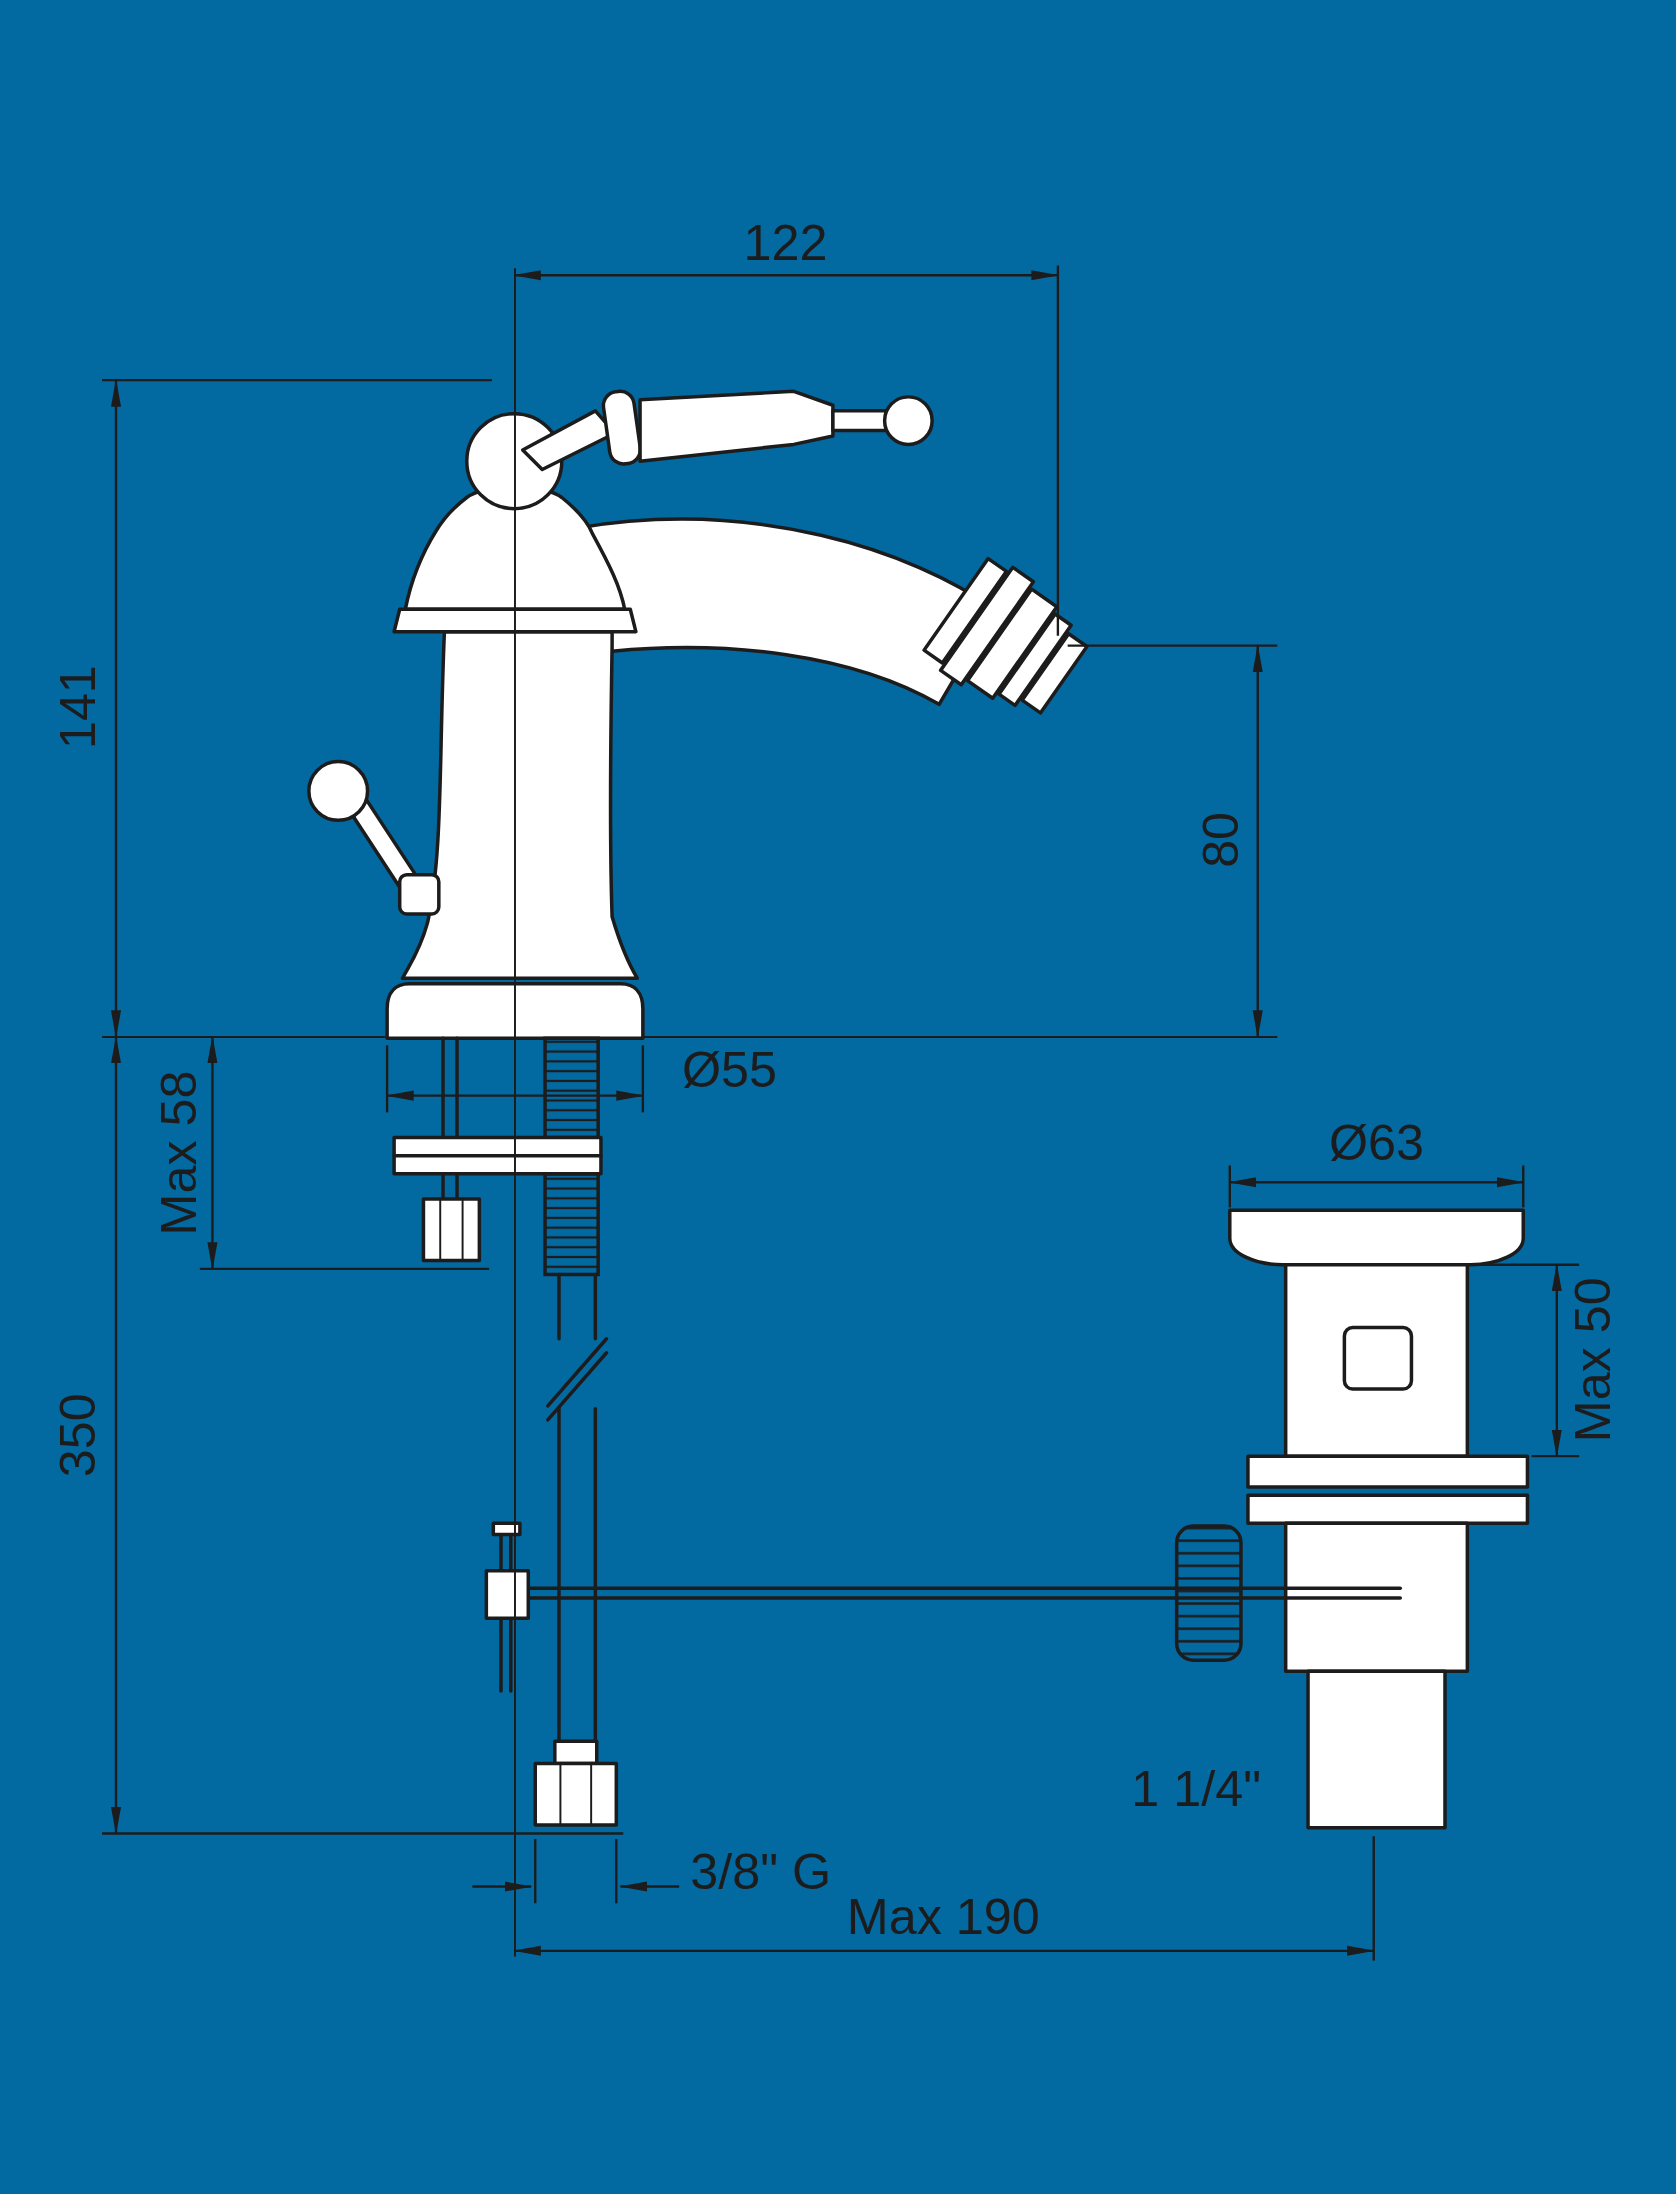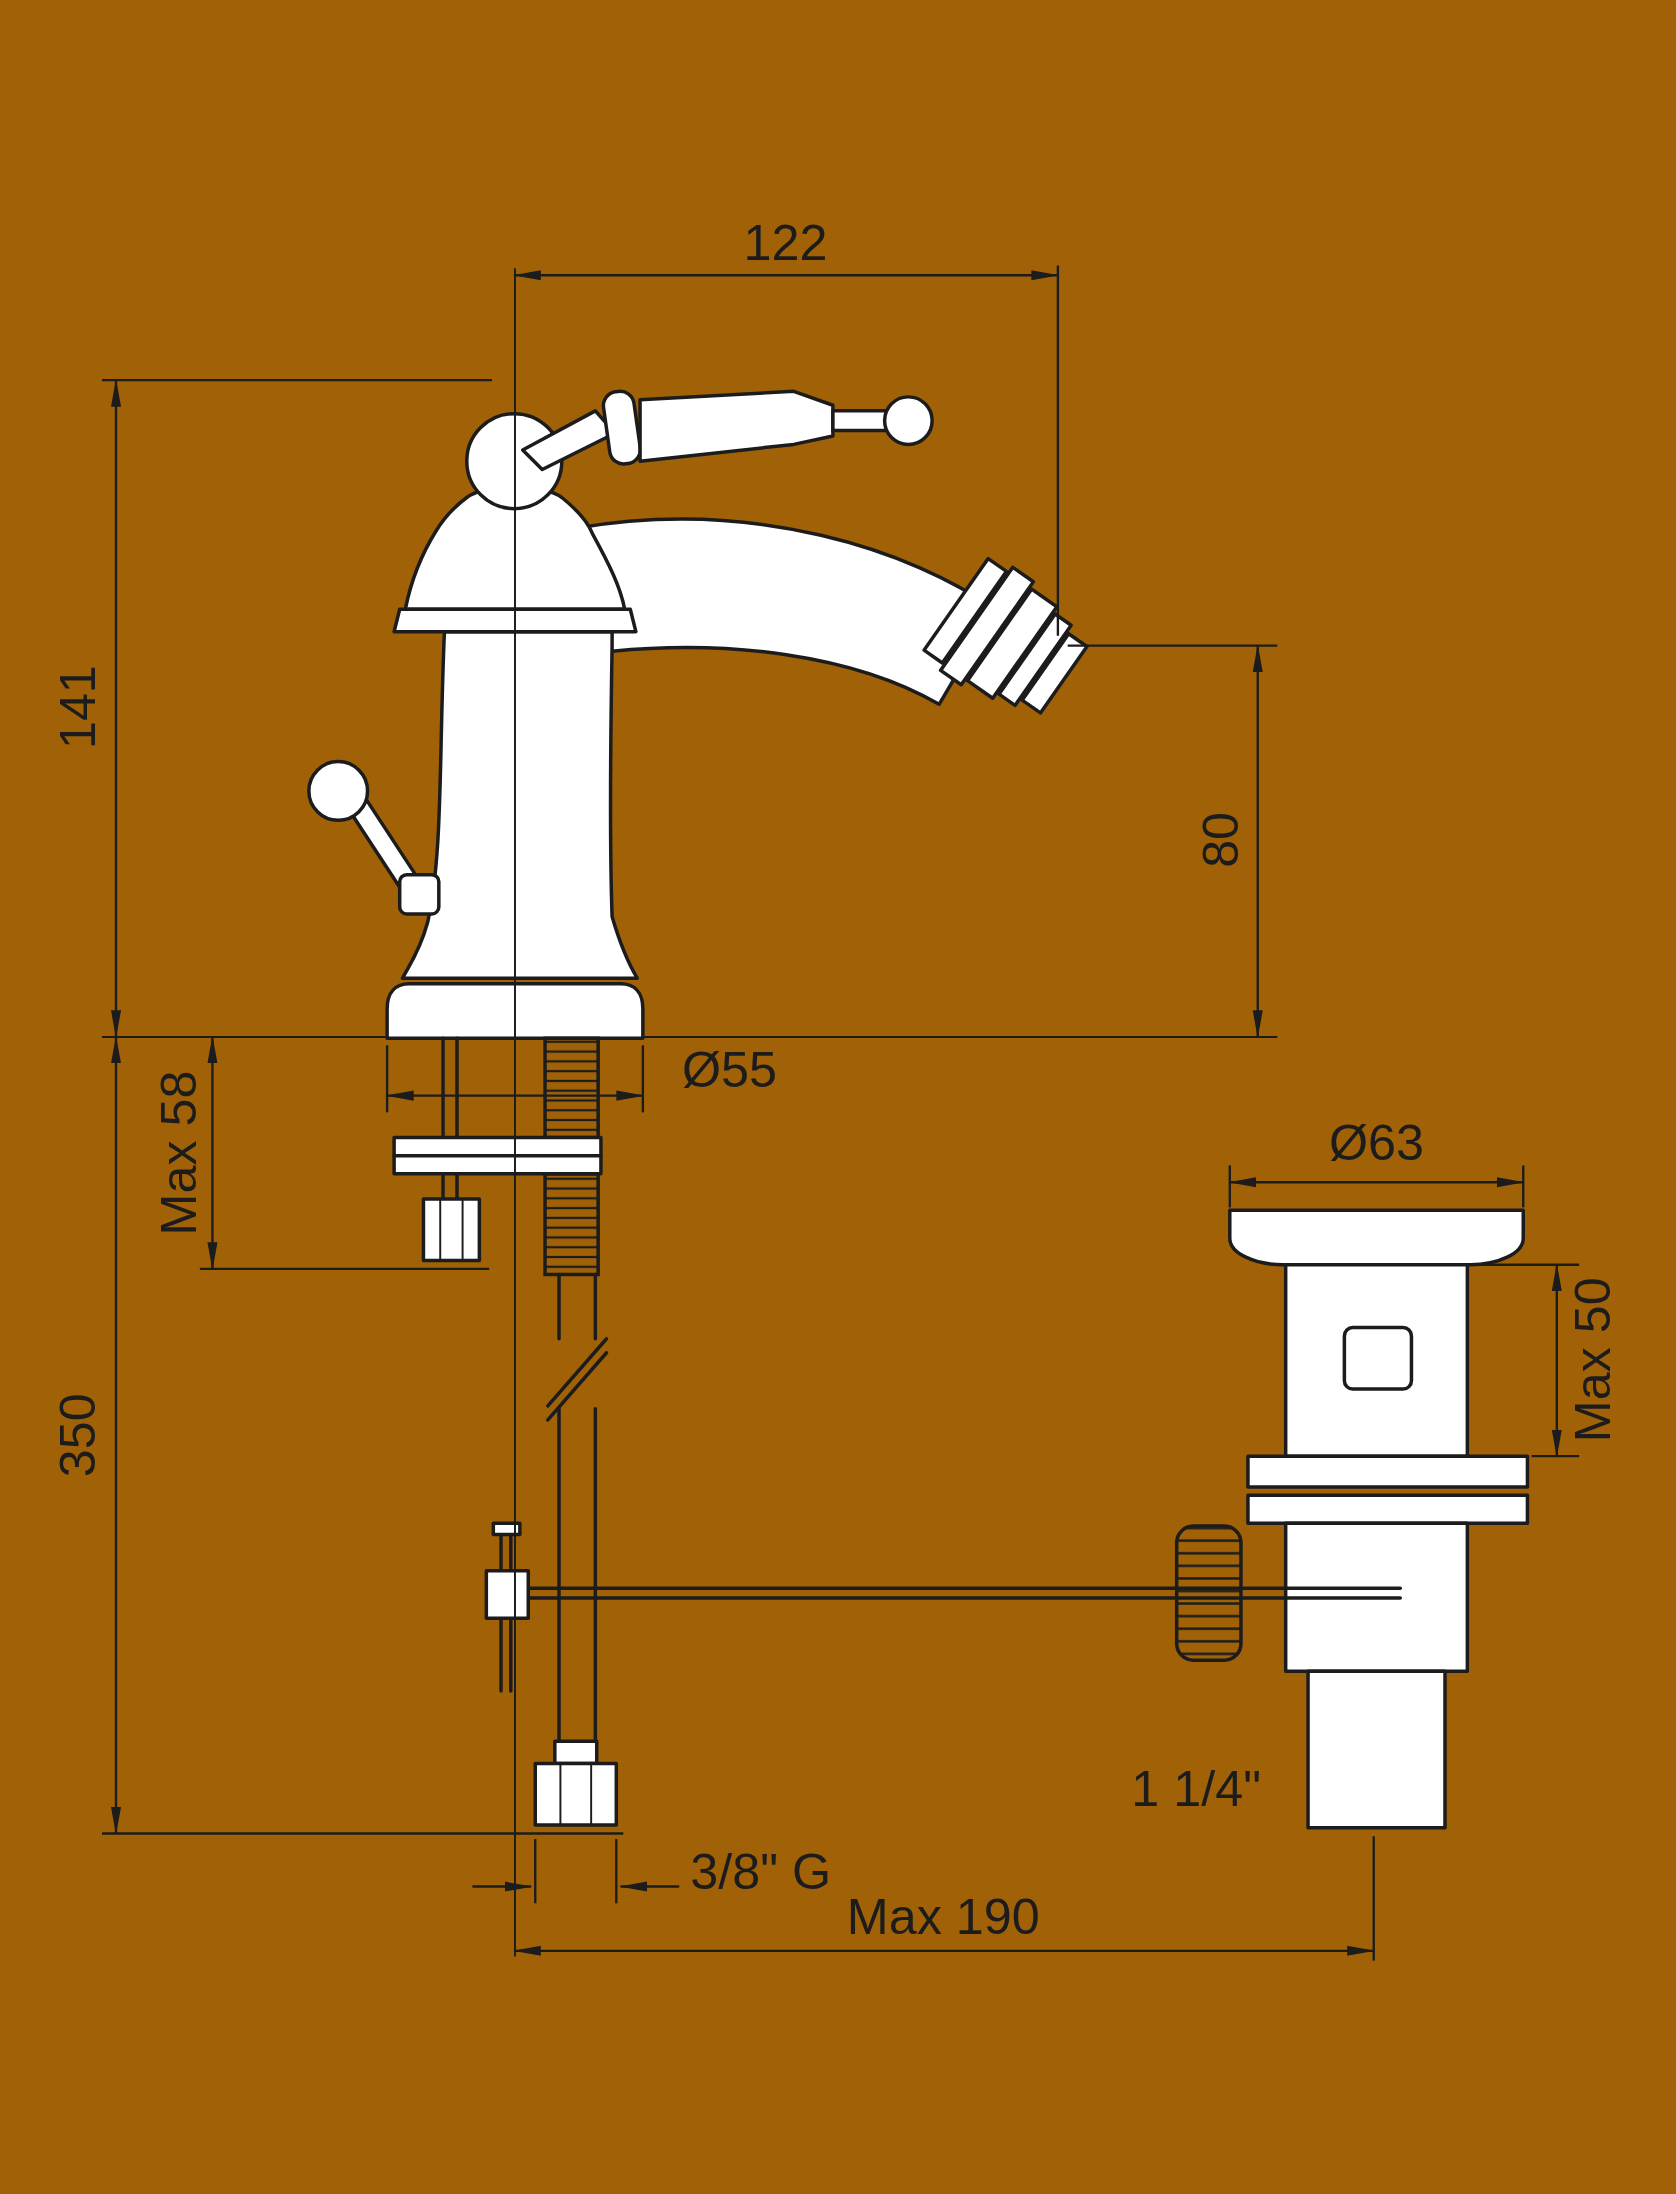--- a/index.html
+++ b/index.html
@@ -1,16 +1,16 @@
 <!DOCTYPE html>
 <html style="font-size:14px"><head>
 <meta charset="utf-8">
 <style>
   html,body{margin:0;padding:0;background:#ffffff;}
-  .page{width:1677px;height:2194px;background:#a16207;position:relative;overflow:hidden;}
+  .page{width:1677px;height:2194px;background:#0369a1;position:relative;overflow:hidden;}
   svg{display:block;}
   text{font-family:"Liberation Sans","DejaVu Sans",sans-serif;font-size:36px;fill:#1c1c1c;}
   .outline{stroke:#1c1c1c;stroke-width:2.5;fill:#ffffff;stroke-linejoin:round;stroke-linecap:round;}
   .outline-nf{stroke:#1c1c1c;stroke-width:2.5;fill:none;stroke-linejoin:round;stroke-linecap:round;}
   .dim{stroke:#1c1c1c;stroke-width:1.7;fill:none;}
   .thin{stroke:#1c1c1c;stroke-width:1.4;fill:none;}
 </style>
 </head>
 <body>
 

